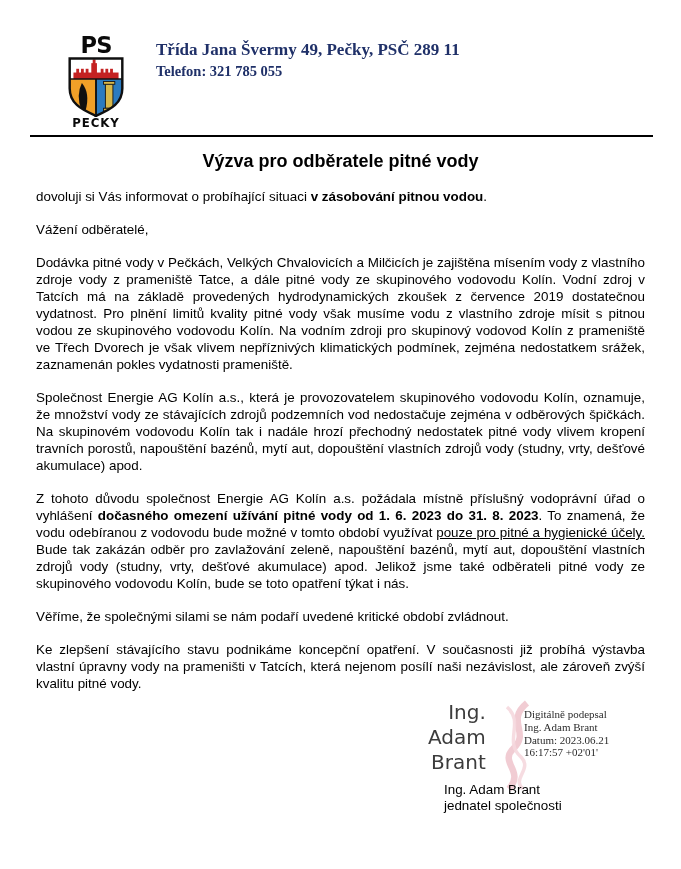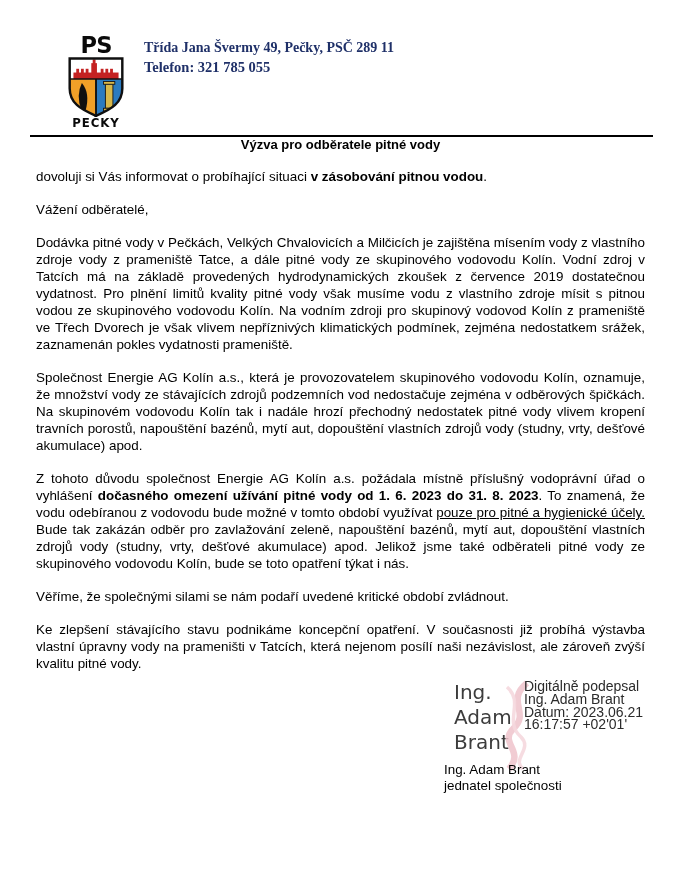--- a/index.html
+++ b/index.html
@@ -3,53 +3,53 @@
 <meta charset="utf-8">
 <style>
   * { box-sizing: border-box; margin: 0; padding: 0; }
   html, body { background: #fff; }
   .page {
     width: 681px; height: 869px; background: #fff; color: #000;
     font-family: "Liberation Sans", sans-serif;
     position: relative; overflow: hidden; margin: 0 auto;
   }
   
-  .letterhead { display: flex; align-items: flex-start; gap: 12px; padding: 34px 30px 0 60px; }
+  .letterhead { display: flex; align-items: flex-start; gap: 24px; padding: 34px 30px 0 60px; }
   .logo { flex: 0 0 auto; }
   .head-text { flex: 1 1 auto; padding-top: 2px; }
   .company-name {
     font-family: "Liberation Serif", serif; font-weight: bold;
     font-size: 25px; line-height: 1.12; color: #b01010; letter-spacing: .5px;
   }
   .company-address {
     font-family: "Liberation Serif", serif; font-weight: bold;
-    font-size: 14px; color: #1f3068; margin-top: 4px;
+    font-size: 17px; color: #1f3068; margin-top: 4px;
   }
   .contact-row {
     display: flex; justify-content: space-between;
     font-family: "Liberation Serif", serif; font-weight: bold;
     font-size: 14.5px; color: #1f3068; margin-top: 3px; flex-direction: column;
   }
   .rule { border: none; border-top: 2px solid #000; margin: 7px 28px 0 30px; }
   
-  .title { text-align: center; font-weight: bold; font-size: 13px; }
+  .title { text-align: center; font-weight: bold; font-size: 18px; margin-top: 14px; }
   .body { padding: 0 36px; }
   .para { font-size: 13.4px; line-height: 17px; text-align: justify; margin-top: 16px; }
   .para .b { font-weight: bold; }
   .para .u { text-decoration: underline; }
   
   .signature { position: relative; width: 245px; height: 118px; margin: 8px 18px 0 auto; }
   .sig-stamp-name {
-    position: absolute; left: 36px; top: 0;
-    font-family: "DejaVu Sans", sans-serif; font-size: 20px; line-height: 25px; color: #3c3c3c;
+    position: absolute; left: 10px; top: 0;
+    font-family: "DejaVu Sans", sans-serif; font-size: 20px; line-height: 25px; color: #3c3c3c; text-align: right;
   }
   .sig-ribbon { position: absolute; left: 78px; top: 0; }
   .sig-stamp-note {
-    position: absolute; left: 106px; top: 0;
-    font-family: Liberation Sans, sans-serif; font-size: 14px; line-height: 12.8px; color: #2b2b2b;
+    position: absolute; left: 106px; top: 8px;
+    font-family: Liberation Serif, serif; font-size: 11px; line-height: 12.8px; color: #2b2b2b;
   }
   .sig-under { position: absolute; left: 26px; top: 82px; font-size: 13.4px; line-height: 16px; }
 </style>
 </head>
 <body>
 
 <div class="page">
 
   <div class="letterhead">
     <svg class="logo" width="72" height="94" viewBox="0 0 76 100" xmlns="http://www.w3.org/2000/svg">

